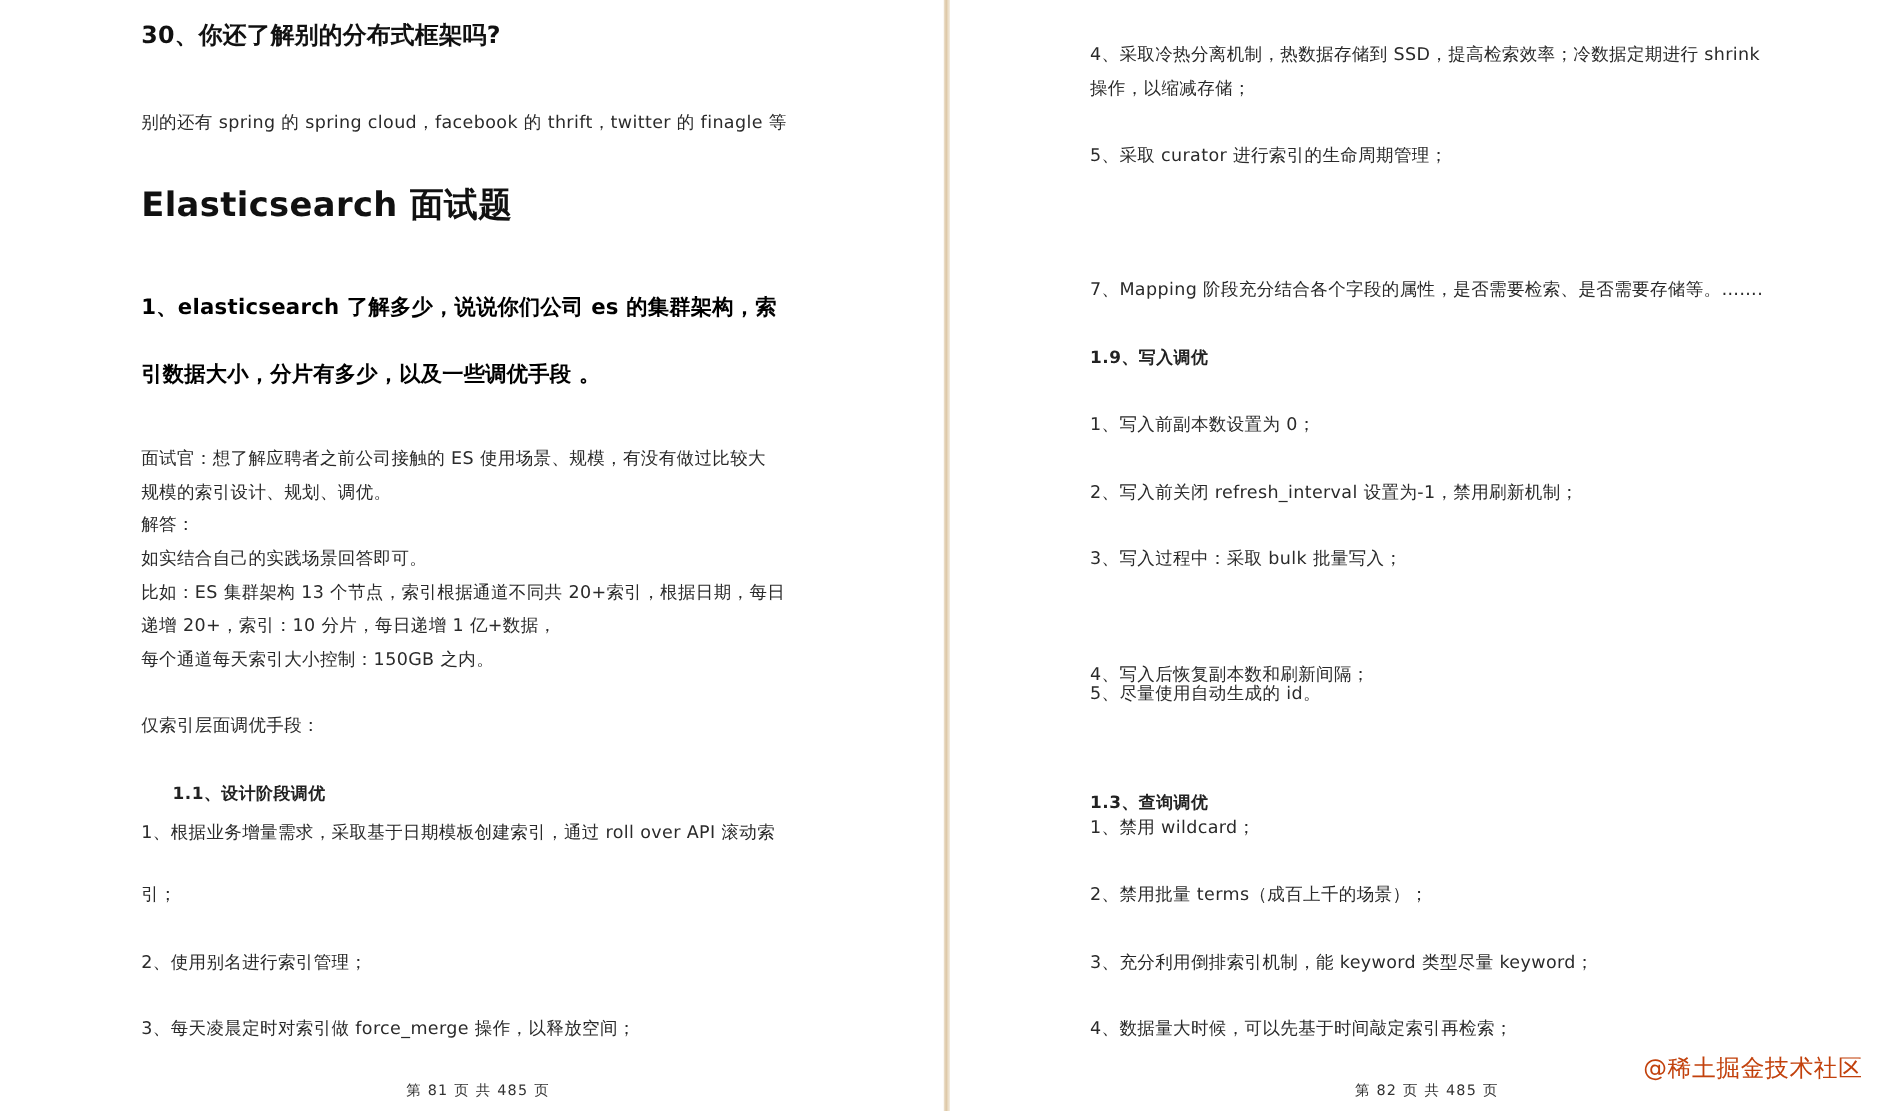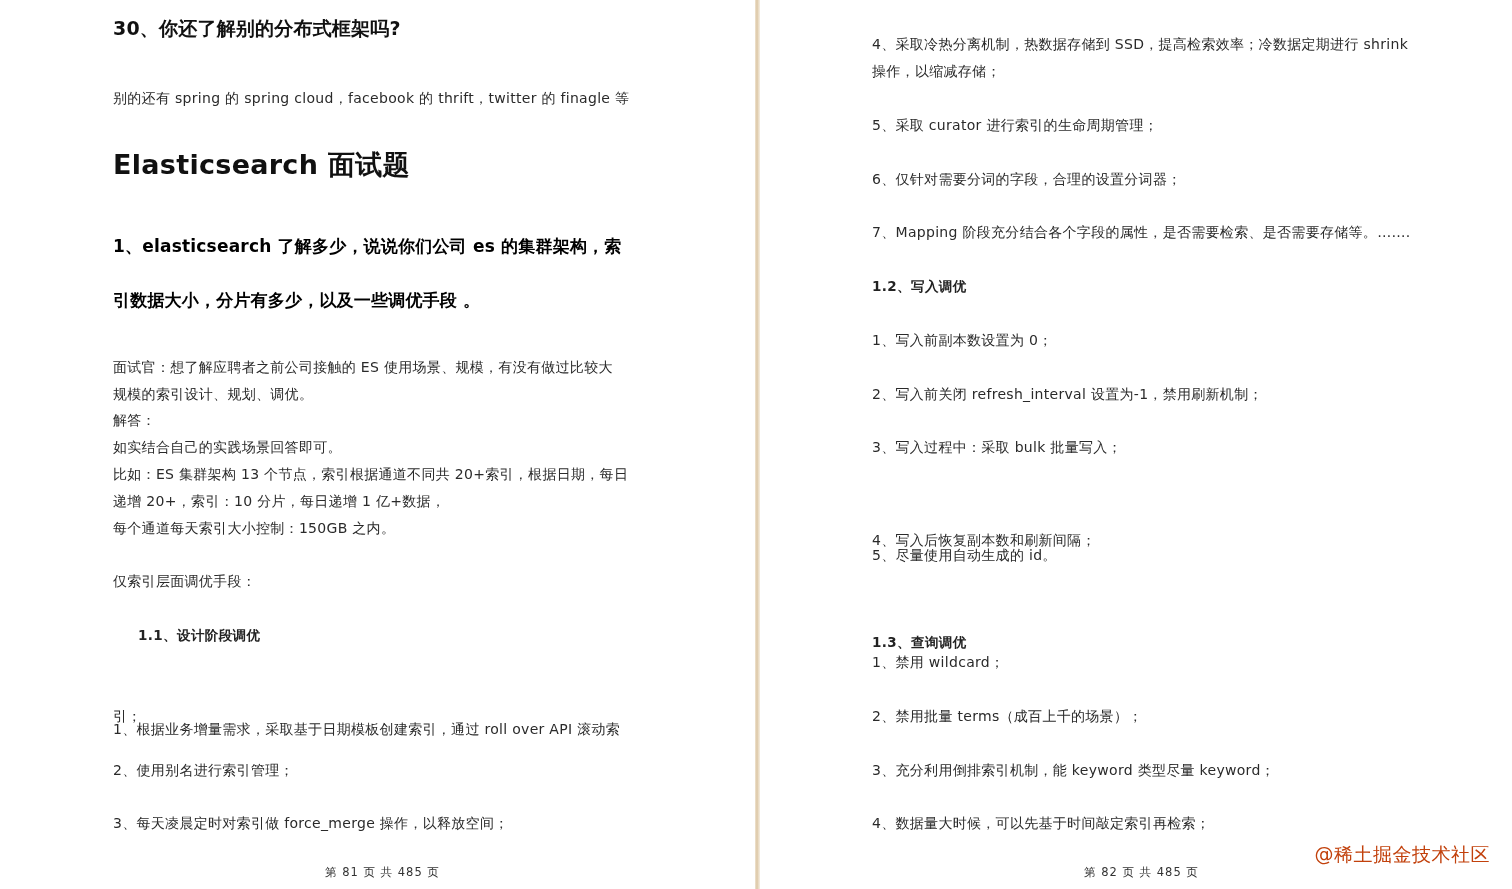--- a/index.html
+++ b/index.html
@@ -98,38 +98,37 @@
   <div class="line" style="left:113px; top:410px;">解答：</div>
   <div class="line" style="left:113px; top:437px;">如实结合自己的实践场景回答即可。</div>
   <div class="line" style="left:113px; top:464px;">比如：ES 集群架构 13 个节点，索引根据通道不同共 20+索引，根据日期，每日</div>
   <div class="line" style="left:113px; top:491px;">递增 20+，索引：10 分片，每日递增 1 亿+数据，</div>
   <div class="line" style="left:113px; top:518px;">每个通道每天索引大小控制：150GB 之内。</div>
 
   <div class="line" style="left:113px; top:571px;">仅索引层面调优手段：</div>
 
   <div class="line h-small" style="left:126px; top:625px;margin-left:12px;">1.1、设计阶段调优</div>
 
-  <div class="line" style="left:113px; top:719px;">1、根据业务增量需求，采取基于日期模板创建索引，通过 roll over API 滚动索</div>
+  <div class="line" style="left:113px; top:656px;">1、根据业务增量需求，采取基于日期模板创建索引，通过 roll over API 滚动索</div>
   <div class="line" style="left:113px; top:706px;">引；</div>
   <div class="line" style="left:113px; top:760px;">2、使用别名进行索引管理；</div>
   <div class="line" style="left:113px; top:813px;">3、每天凌晨定时对索引做 force_merge 操作，以释放空间；</div>
 
   <div class="footer" style="left:325px; top:865px;">第 81 页 共 485 页</div>
 </div>
 
 <div class="divider"></div>
 
 <div class="page page-right">
   <div class="line" style="left:112px; top:34px;">4、采取冷热分离机制，热数据存储到 SSD，提高检索效率；冷数据定期进行 shrink</div>
   <div class="line" style="left:112px; top:61px;">操作，以缩减存储；</div>
   <div class="line" style="left:112px; top:115px;">5、采取 curator 进行索引的生命周期管理；</div>
-  <div class="line" style="left:112px; top:169px;">6、仅针对需要分词的字段，合理的设置分词器；</div>
   <div class="line" style="left:112px; top:222px;">7、Mapping 阶段充分结合各个字段的属性，是否需要检索、是否需要存储等。…….</div>
 
-  <div class="line h-small" style="left:112px; top:276px;">1.2、写入调优</div>
+  <div class="line h-small" style="left:112px; top:276px;">1.9、写入调优</div>
 
   <div class="line" style="left:112px; top:330px;">1、写入前副本数设置为 0；</div>
   <div class="line" style="left:112px; top:384px;">2、写入前关闭 refresh_interval 设置为-1，禁用刷新机制；</div>
   <div class="line" style="left:112px; top:437px;">3、写入过程中：采取 bulk 批量写入；</div>
   <div class="line" style="left:112px; top:491px;margin-top:39px;">4、写入后恢复副本数和刷新间隔；</div>
   <div class="line" style="left:112px; top:545px;">5、尽量使用自动生成的 id。</div>
 
   <div class="line h-small" style="left:112px; top:632px;">1.3、查询调优</div>
 
   <div class="line" style="left:112px; top:652px;">1、禁用 wildcard；</div>

